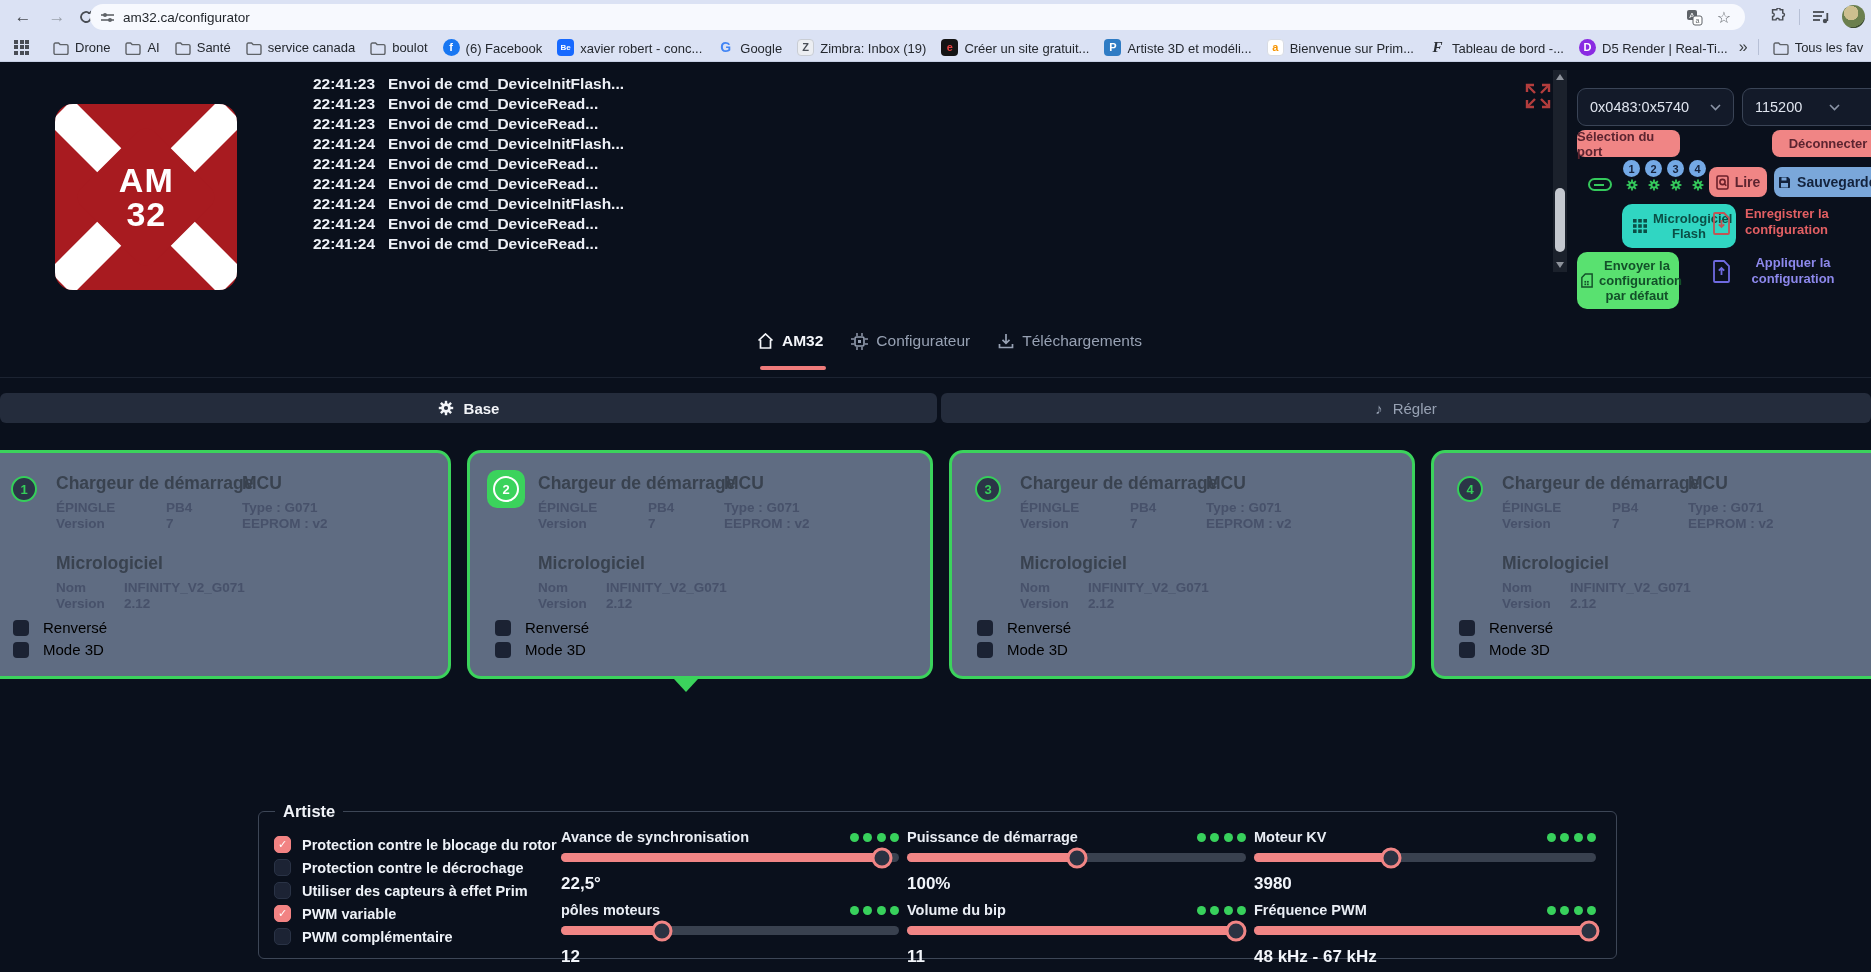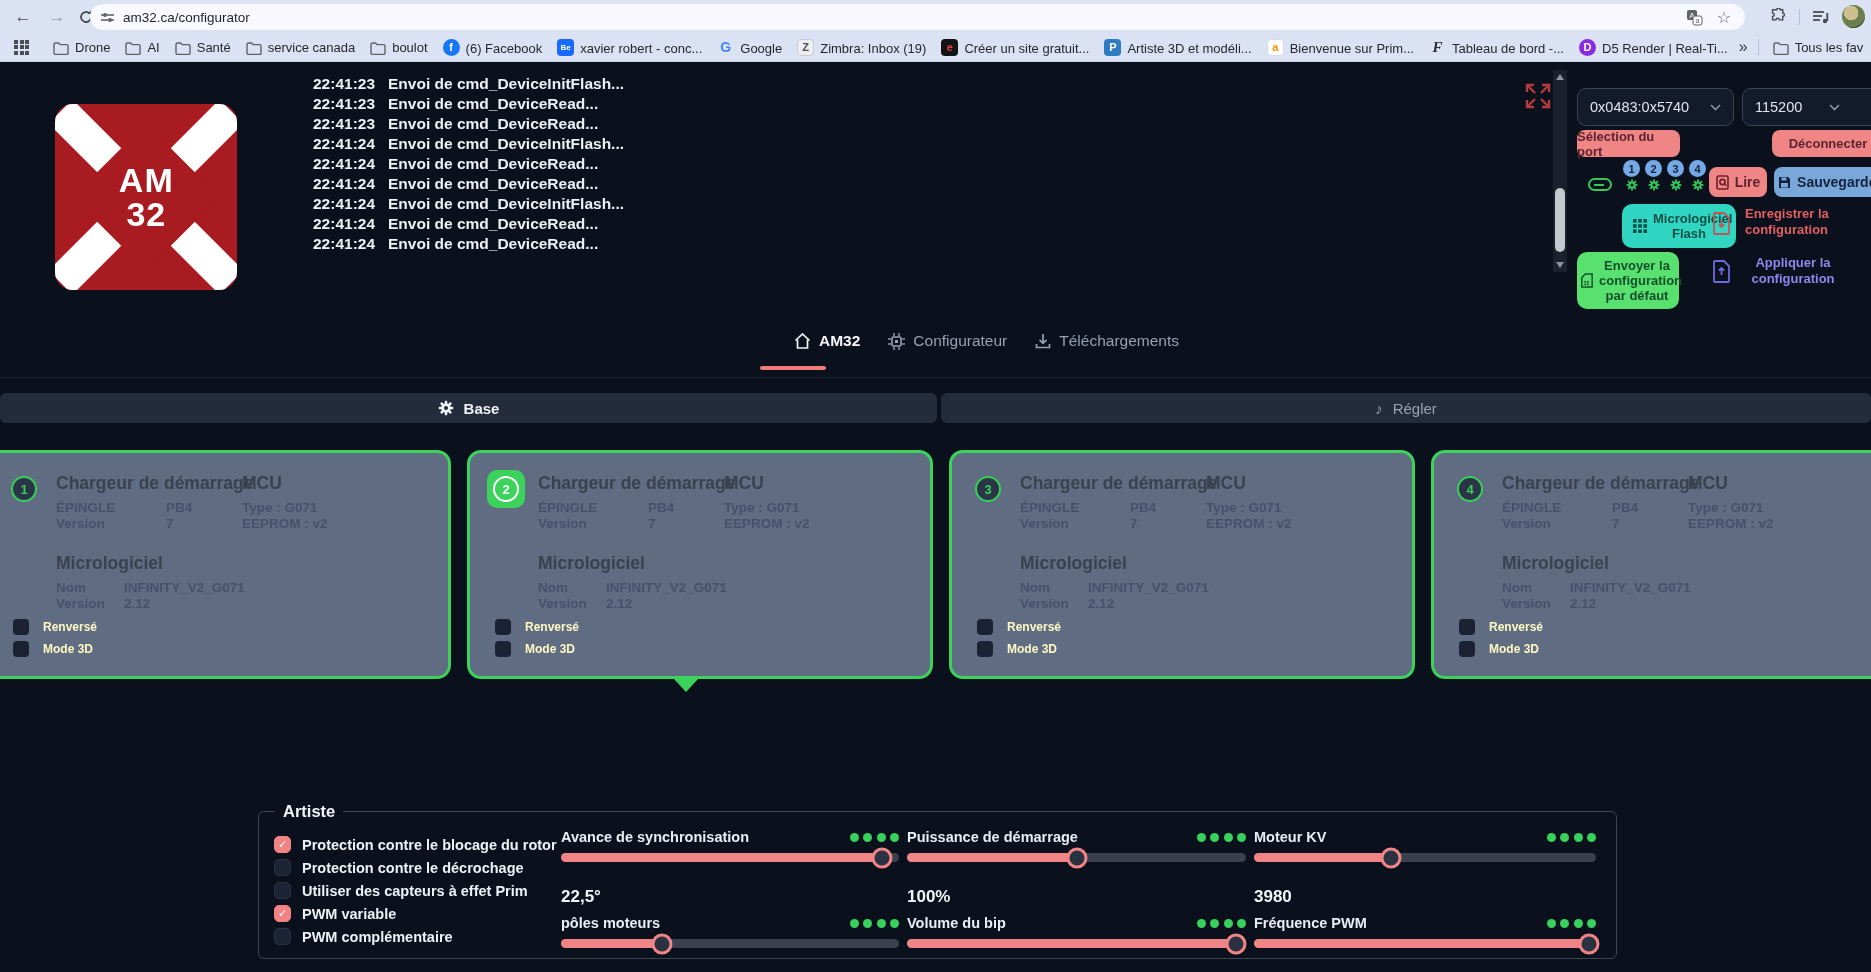--- a/index.html
+++ b/index.html
@@ -67,21 +67,21 @@
   .tealbtn { background:#30d6c2; color:#0b4f46;margin-left:45px; }
   .greenbtn { background:#59e170; color:#135029; }
   .linklbl { position:absolute; font-size:13px; font-weight:700; line-height:16px; cursor:pointer; }
   .pill-conn { position:absolute; left:1588px; top:116px; width:24px; height:13px; border:2px solid #35c95c; border-radius:7px; cursor:pointer; }
   .pill-conn i { position:absolute; left:4px; top:3.5px; width:10px; height:2.5px; background:#35c95c; }
   .escnums { position:absolute; left:1622px; top:98px; display:flex; gap:3px; }
   .escnum { width:19px; display:flex; flex-direction:column; align-items:center; gap:2px; cursor:pointer; }
   .escnum .circ { width:17px; height:17px; border-radius:50%; background:#74a9e6; color:#16233d; font-size:11px; font-weight:bold; display:flex; align-items:center; justify-content:center; }
 
   
-  .mainnav { position:absolute; left:794px; top:270px; display:flex; gap:28px; align-items:center; }
+  .mainnav { position:absolute; left:757px; top:270px; display:flex; gap:28px; align-items:center; }
   .navitem { display:flex; align-items:center; gap:8px; font-size:15.5px; color:#97a1b3; cursor:pointer; }
   .navitem.active { color:#f4f6fa; font-weight:700; }
   .nav-underline { position:absolute; left:760px; top:304px; width:66px; height:3.5px; border-radius:2px; background:#ef7b7b; }
   .nav-sep { position:absolute; left:0; top:315px; width:1871px; height:1px; background:#1c2331; }
 
   
   .seg { position:absolute; top:331px; height:30px; background:#242c3c; border-radius:6px; display:flex; align-items:center; justify-content:center; gap:10px; font-size:15px; cursor:pointer; }
   .seg-base { left:0; width:937px; color:#f2f4f8; font-weight:700; }
   .seg-tune { left:941px; width:930px; color:#97a1b3; }
 
@@ -89,21 +89,21 @@
   .cards { position:absolute; left:-15px; top:388px; display:flex; gap:16px; }
   .card { position:relative; width:466px; height:229px; background:#5f6c82; border:3px solid #3bd35c; border-radius:14px; flex:none; }
   .badge { position:absolute; left:17px; top:17px; width:38px; height:38px; border-radius:10px; display:flex; align-items:center; justify-content:center; cursor:pointer; }
   .badge .bc { width:26px; height:26px; border-radius:50%; border:2.5px solid #35cf5a; background:#2b3547; color:#35cf5a; font-size:13px; font-weight:bold; display:flex; align-items:center; justify-content:center; }
   .badge.selected { background:#3bd35c; }
   .badge.selected .bc { border-color:#fff; background:transparent; color:#fff; }
   .card .h { position:absolute; font-size:17.5px; font-weight:700; color:#39424f; }
   .card .lab, .card .val { position:absolute; font-size:13.5px; font-weight:600; color:#47516a; }
   .ccb { position:absolute; display:flex; align-items:center; gap:14px; cursor:pointer; }
   .ccb .box { width:16px; height:16px; border-radius:4px; background:#1b2233; }
-  .ccb .lbl { font-size:12px; font-weight:700; color:#fef9c3; }
+  .ccb .lbl { font-size:15px; font-weight:400; color:#000000; }
   .card-pointer { position:absolute; left:674px; top:617px; width:0; height:0; border-left:12px solid transparent; border-right:12px solid transparent; border-top:13px solid #3bd35c; }
 
   
   fieldset { position:absolute; border:1.5px solid #3d4656; border-radius:6px; }
   legend { margin-left:16px; padding:0 8px; font-size:16.5px; font-weight:600; color:#f0f3f8; }
   .fs-ess { left:258px; top:629px; width:513px; height:94px; }
   .fs-mot { left:258px; top:740px; width:1359px; height:157px; }
   .proto-row { position:absolute; left:16px; top:10px; display:flex; align-items:center; gap:8px; }
   .proto-lbl { font-size:15px; font-weight:600; color:#eef2f8; }
   .help { width:16px; height:16px; border-radius:50%; border:1.5px solid #4b86e8; color:#6ea2f2; font-size:10px; font-weight:bold; display:flex; align-items:center; justify-content:center; cursor:pointer; }
@@ -120,21 +120,21 @@
   .cbrow.checked .cbx { background:#f28383; border-color:#f28383; }
   .cbrow .txt { font-size:14.5px; font-weight:600; color:#eef2f8; }
 
   
   .slgrid { position:absolute; left:302px; top:8px; display:grid; grid-template-columns:338px 339px 342px; column-gap:14px; row-gap:21px;gap:8px; }
   .sl-head { display:flex; justify-content:space-between; align-items:center; height:16px; }
   .sl-lbl { font-size:14.5px; font-weight:600; color:#e9edf4; }
   .sl-track { position:relative; height:9px; background:#39414f; border-radius:5px; margin-top:8px; cursor:pointer; }
   .sl-fill { height:100%; background:#f18585; border-radius:5px; }
   .sl-handle { position:absolute; top:50%; width:21px; height:21px; border-radius:50%; background:#2a3242; border:3px solid #f18585; transform:translate(-50%,-50%); cursor:grab; }
-  .sl-val { margin-top:25px; font-size:17px; font-weight:700; color:#f2f5fa; }
+  .sl-val { margin-top:12px; font-size:17px; font-weight:700; color:#f2f5fa; }
 
   svg { display:block; }
 </style>
 </head>
 <body>
 
 <div id="screen">
 
   <div class="chrome">
     <div class="toolbar">

